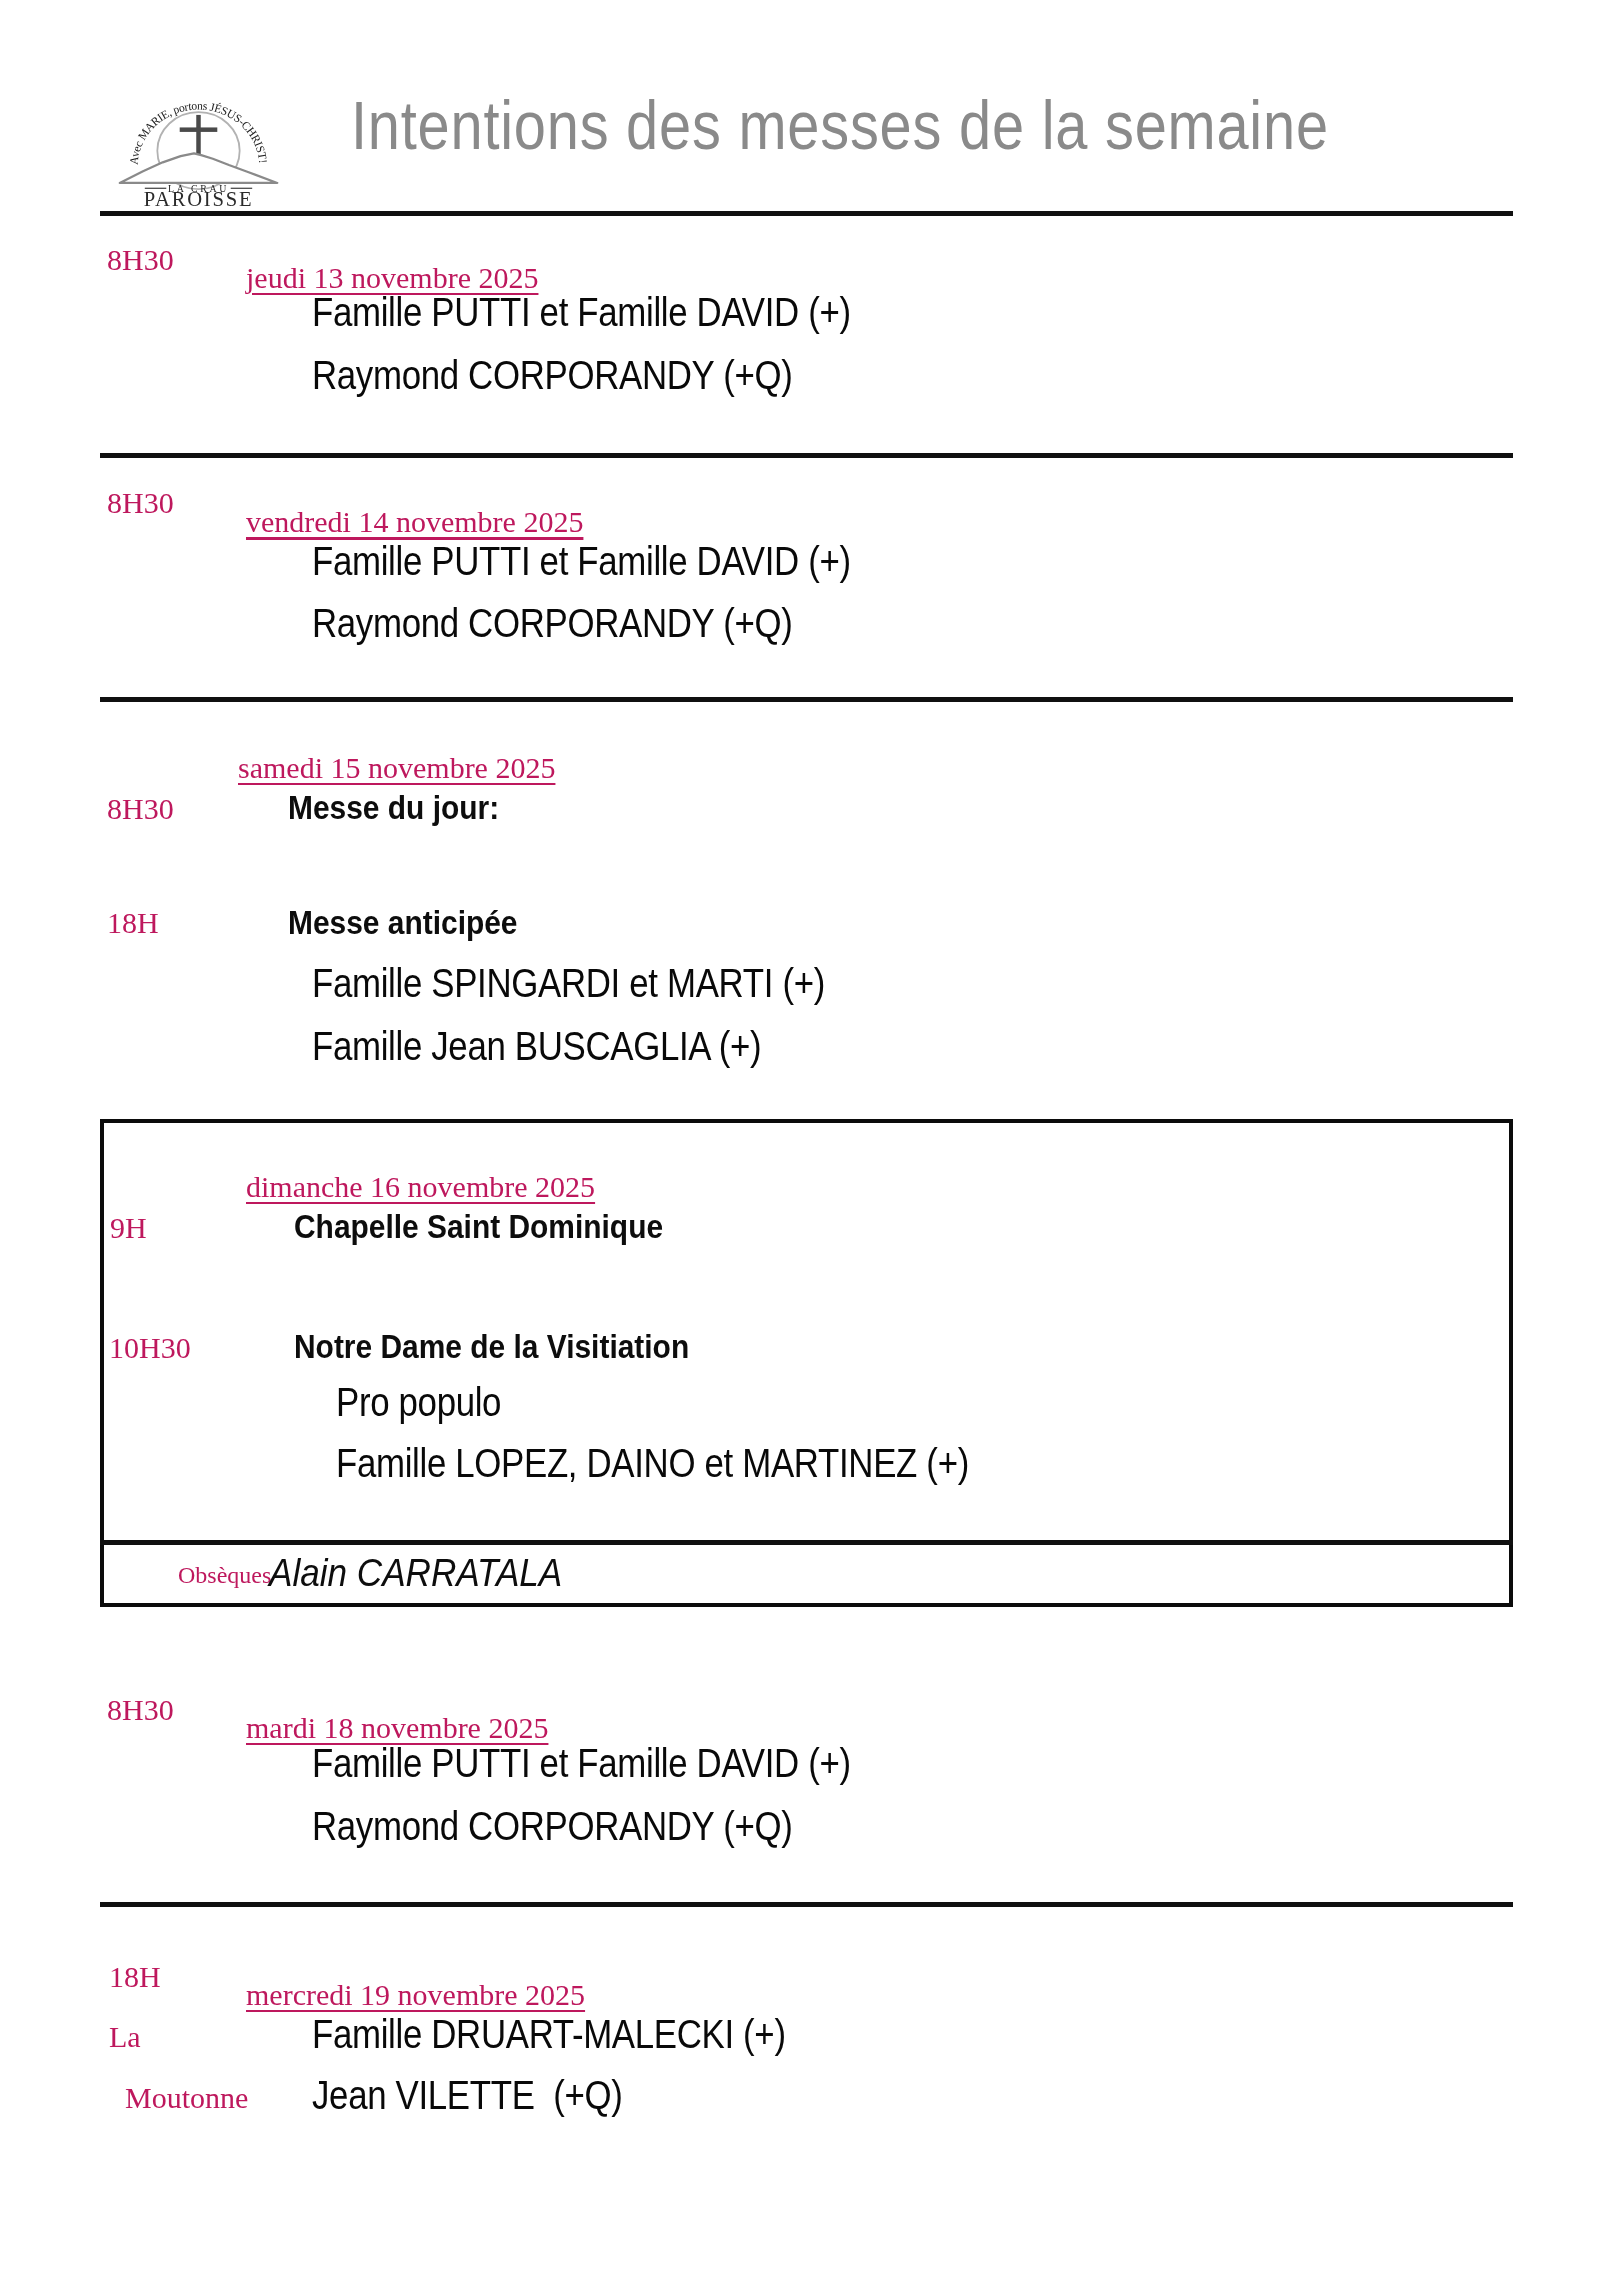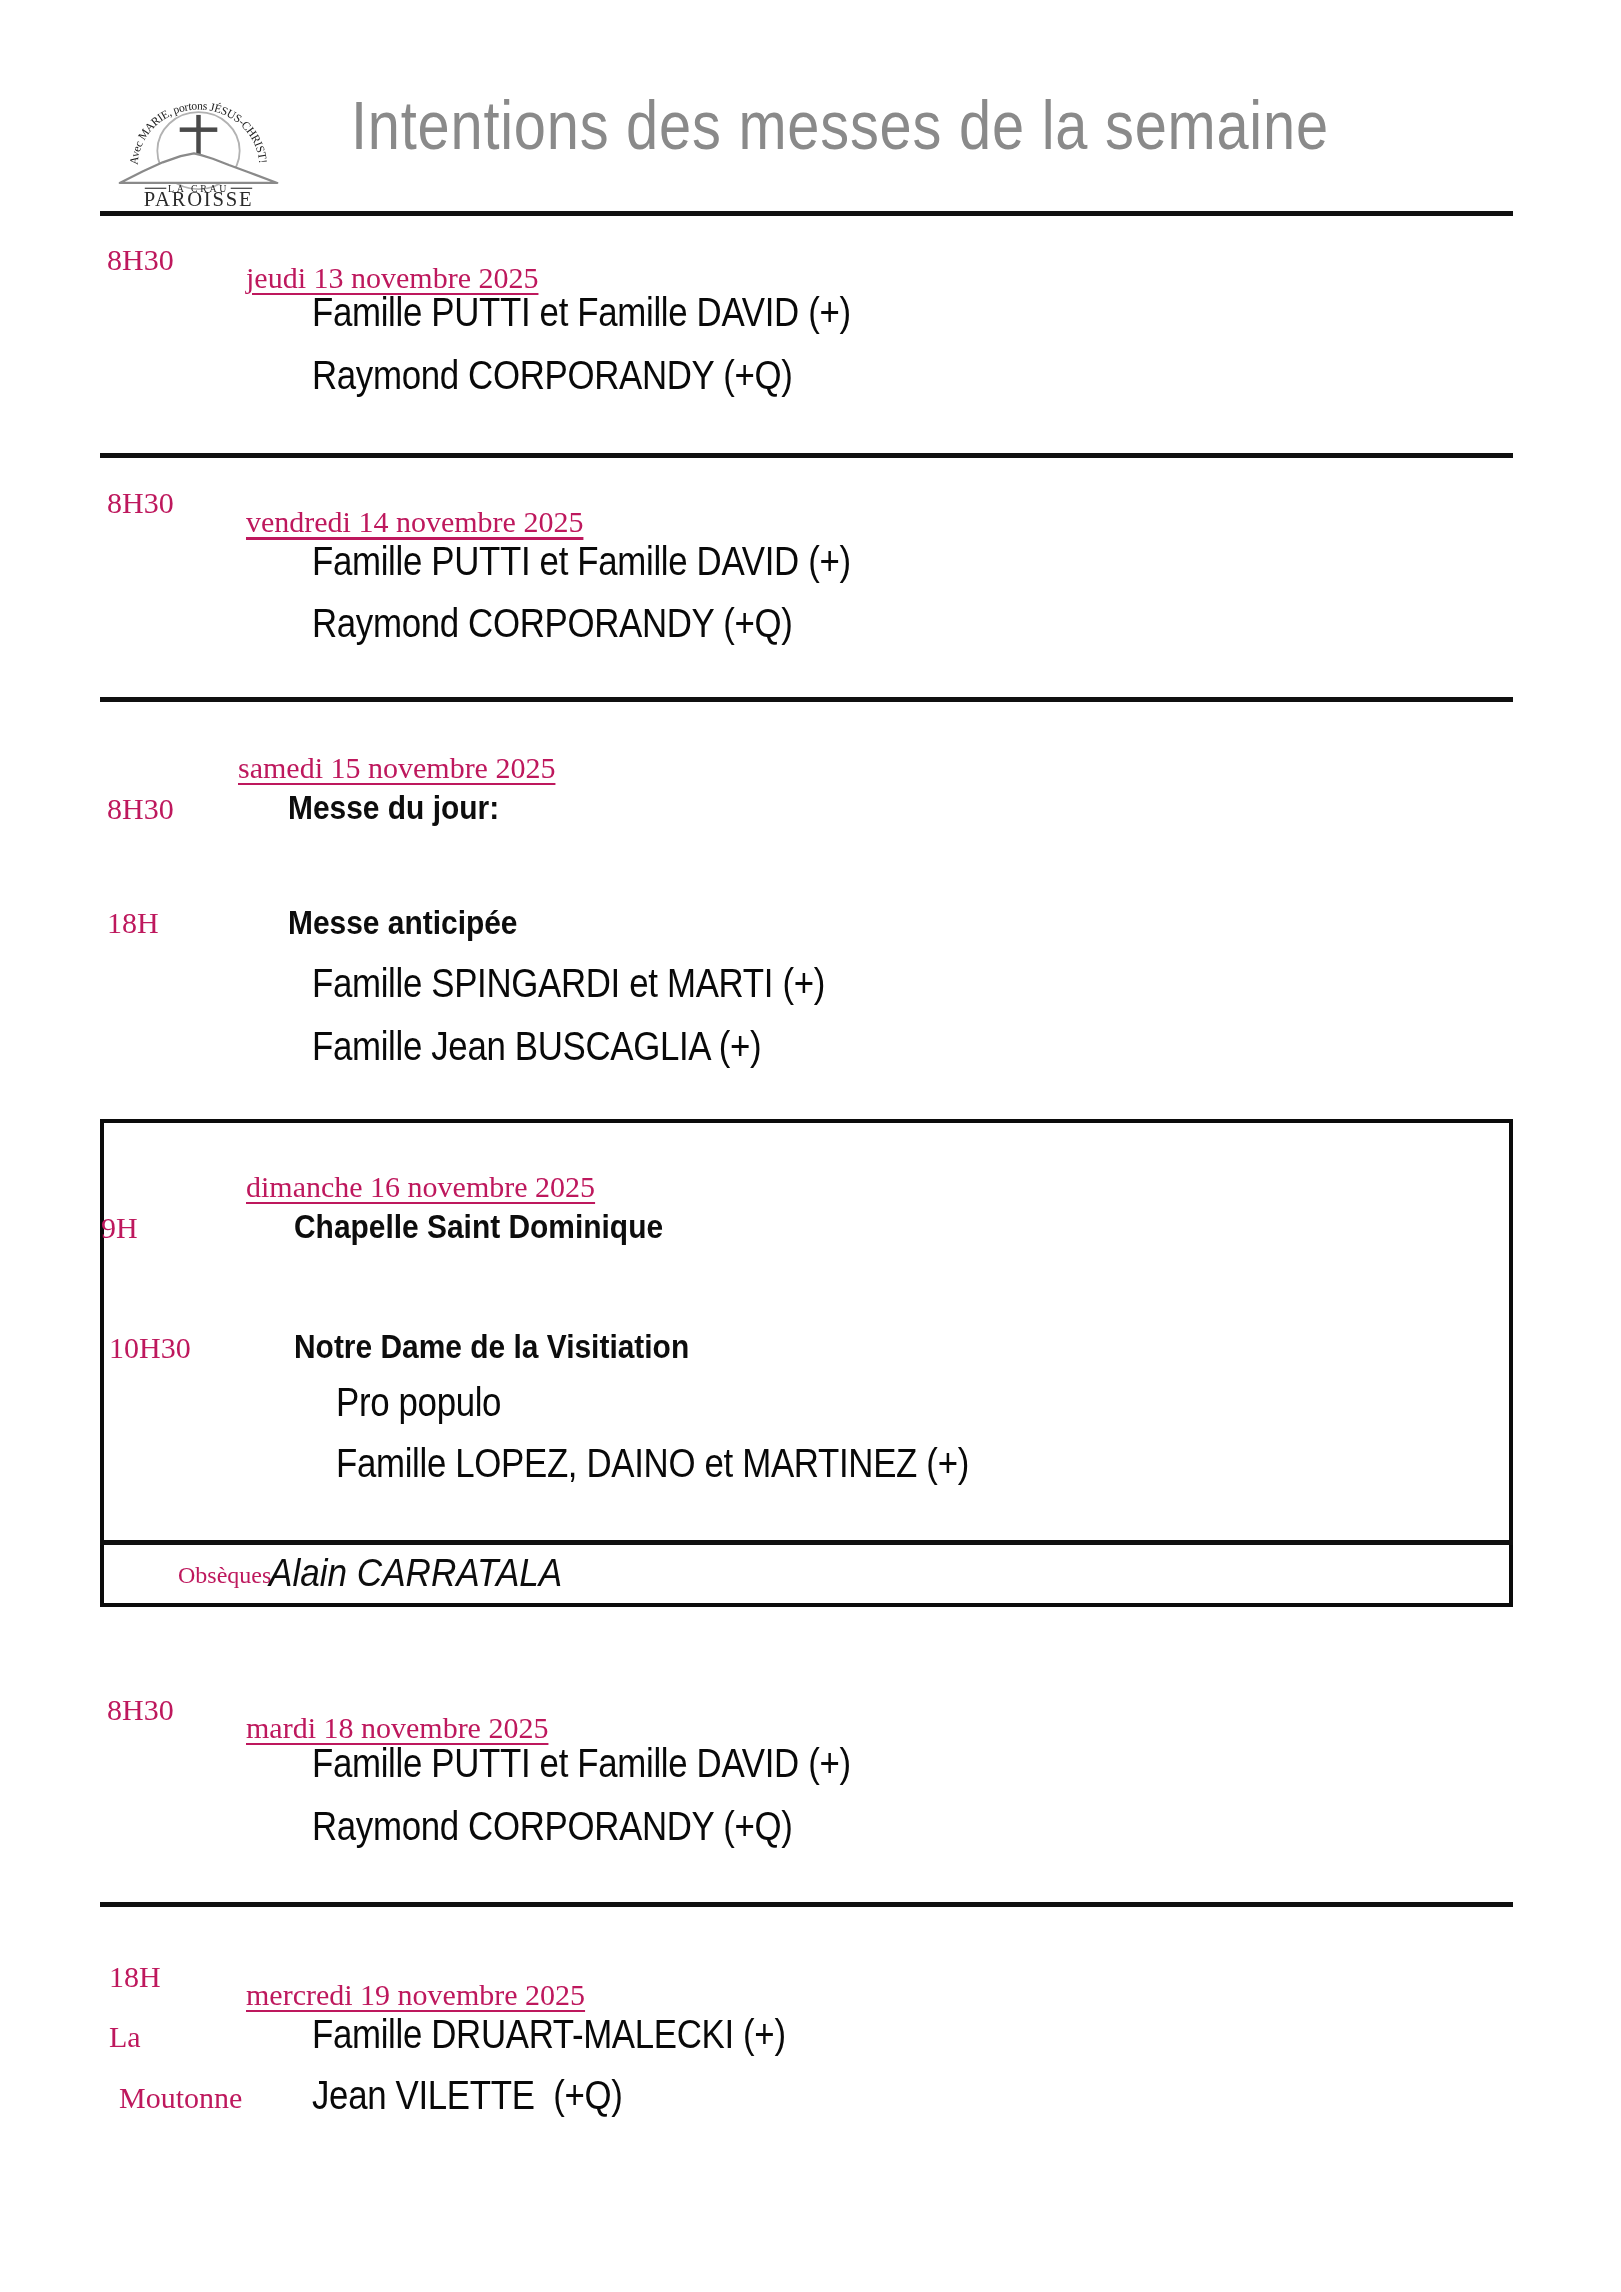--- a/index.html
+++ b/index.html
@@ -117,37 +117,37 @@
   <span class="t serif date" style="left:238px; top:731px;">samedi 15 novembre 2025</span>
   <span class="t serif" style="left:107px; top:792px;">8H30</span>
   <span class="t venue" style="left:288px; top:788px;">Messe du jour:</span>
   <span class="t serif" style="left:107px; top:906px;">18H</span>
   <span class="t venue" style="left:288px; top:903px;">Messe anticipée</span>
   <span class="t sans" style="left:312px; top:960px;">Famille SPINGARDI et MARTI (+)</span>
   <span class="t sans" style="left:312px; top:1023px;">Famille Jean BUSCAGLIA (+)</span>
 
   <div class="sunday-box"></div>
   <span class="t serif date" style="left:246px; top:1150px;">dimanche 16 novembre 2025</span>
-  <span class="t serif" style="left:101px; top:1211px;">9H</span>
+  <span class="t serif" style="left:110px; top:1211px;">9H</span>
   <span class="t venue" style="left:294px; top:1207px;">Chapelle Saint Dominique</span>
   <span class="t serif" style="left:109px; top:1331px;">10H30</span>
   <span class="t venue" style="left:294px; top:1327px;">Notre Dame de la Visitiation</span>
   <span class="t sans" style="left:336px; top:1379px;">Pro populo</span>
   <span class="t sans" style="left:336px; top:1440px;">Famille LOPEZ, DAINO et MARTINEZ (+)</span>
   <div class="rule" style="top:1540px;"></div>
   <span class="t serif small-serif" style="left:142px; top:1562px;margin-left:36px;">Obsèques</span>
   <span class="t funeral-name" style="left:269px; top:1551px;">Alain CARRATALA</span>
 
   <span class="t serif" style="left:107px; top:1693px;">8H30</span>
   <span class="t serif date" style="left:246px; top:1691px;">mardi 18 novembre 2025</span>
   <span class="t sans" style="left:312px; top:1740px;">Famille PUTTI et Famille DAVID (+)</span>
   <span class="t sans" style="left:312px; top:1803px;">Raymond CORPORANDY (+Q)</span>
   <div class="rule" style="top:1902px;"></div>
 
   <span class="t serif" style="left:109px; top:1960px;">18H</span>
   <span class="t serif date" style="left:246px; top:1958px;">mercredi 19 novembre 2025</span>
   <span class="t serif" style="left:109px; top:2020px;">La</span>
   <span class="t sans" style="left:312px; top:2011px;">Famille DRUART-MALECKI (+)</span>
-  <span class="t serif" style="left:119px; top:2081px;">Moutonne</span>
+  <span class="t serif" style="left:125px; top:2081px;">Moutonne</span>
   <span class="t sans" style="left:312px; top:2072px;">Jean VILETTE  (+Q)</span>
 
 </div>
 
 
 </body></html>

